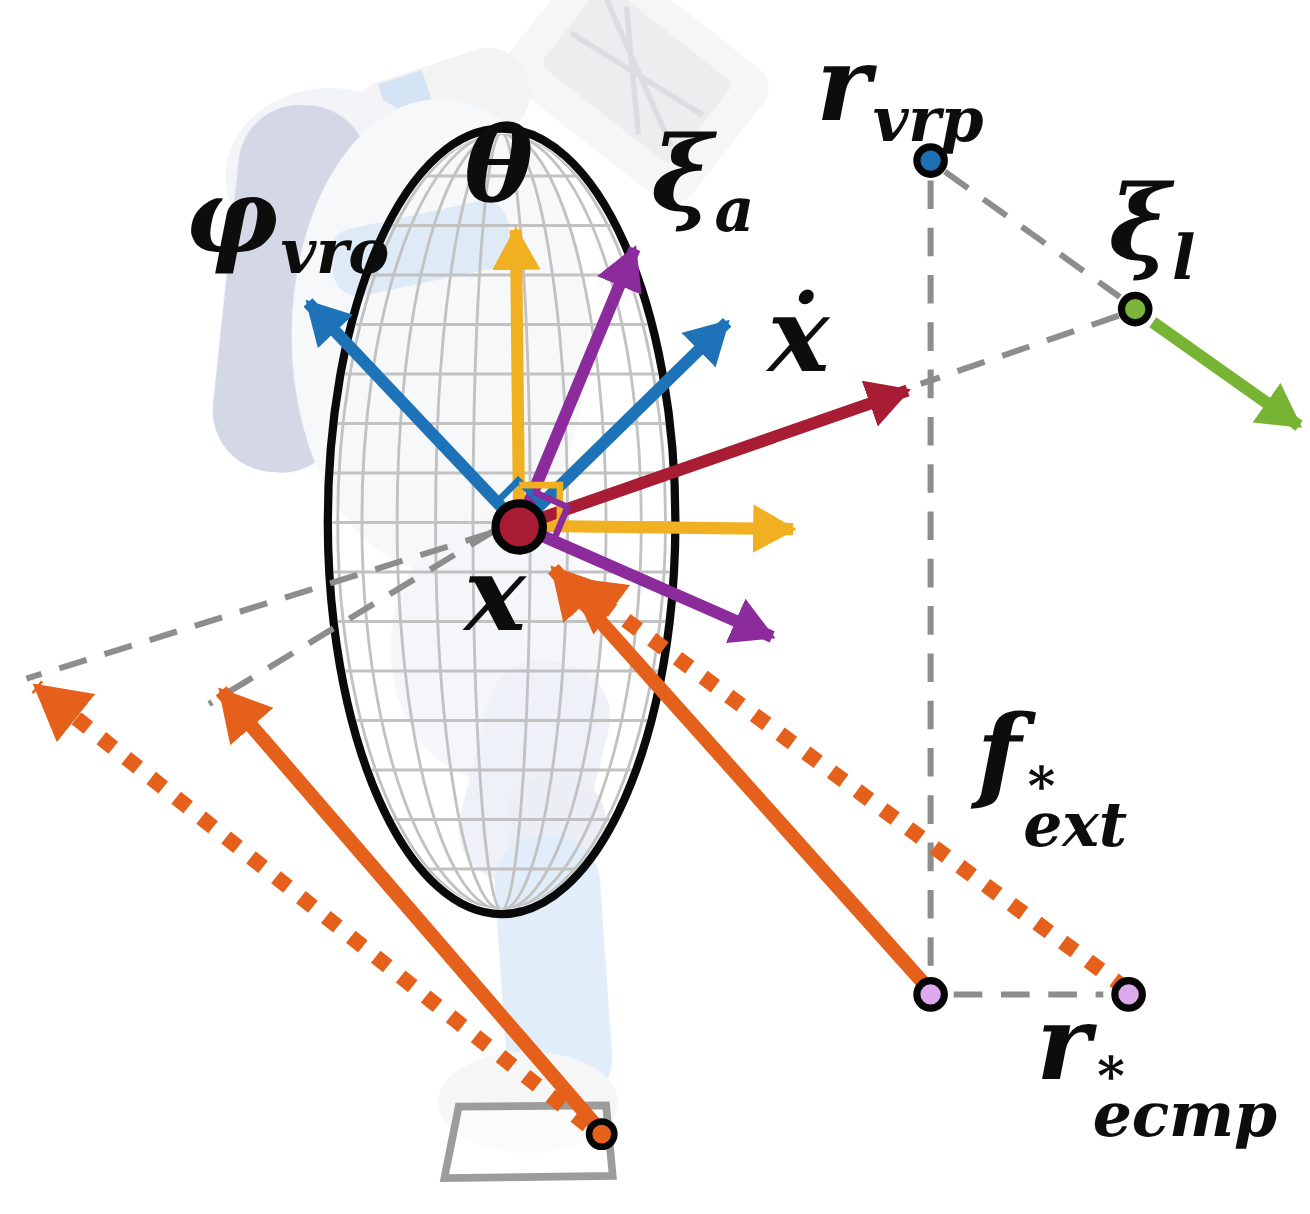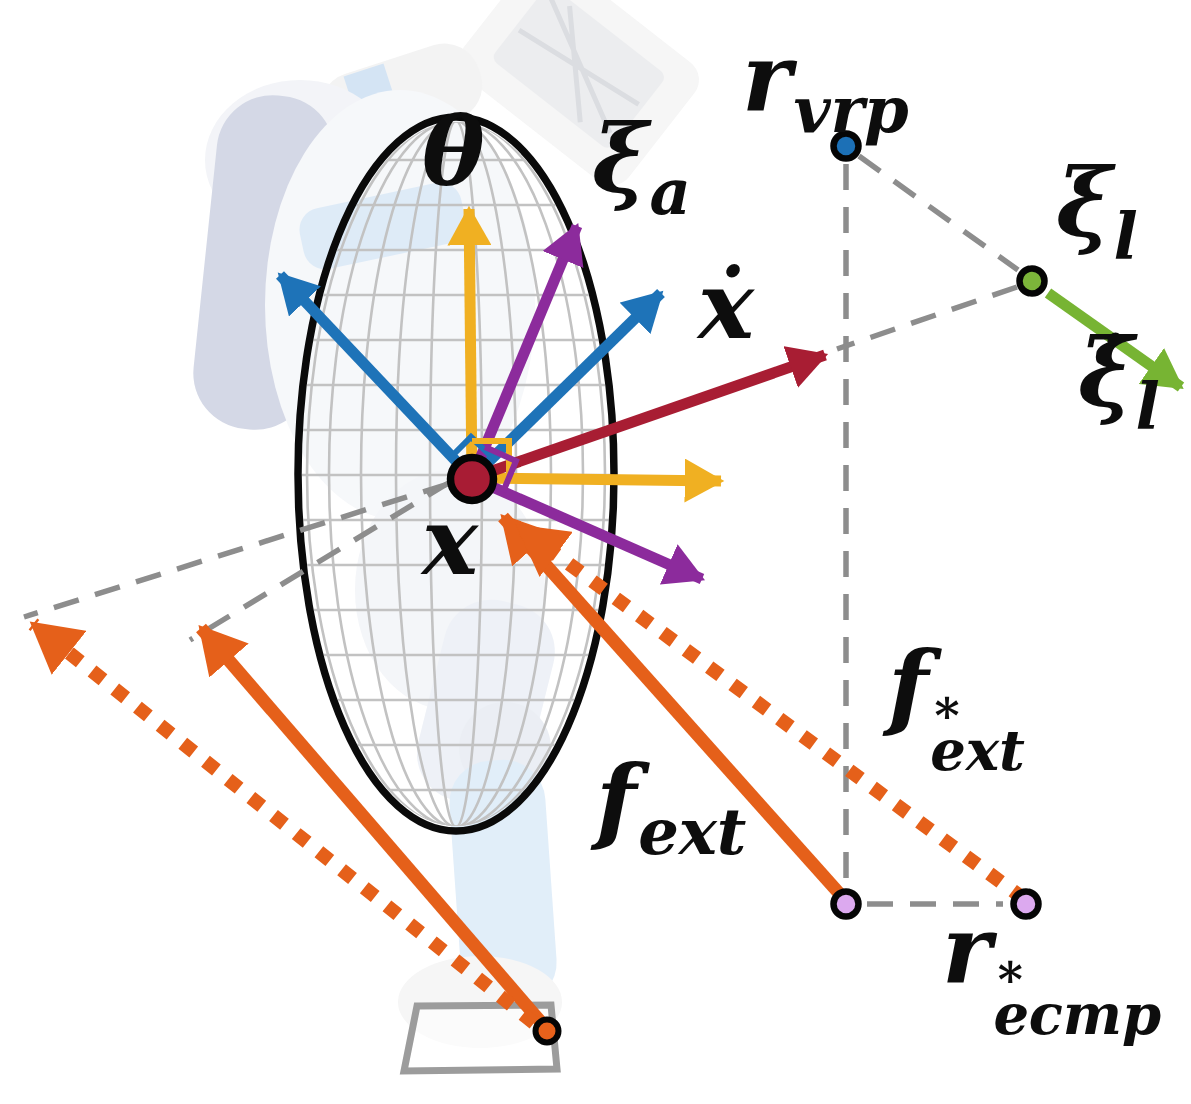--- a/index.html
+++ b/index.html
@@ -16,21 +16,21 @@
     font-family:"DejaVu Serif", serif;
     font-style:italic;
     font-weight:bold;
     color:#0d0d0d;
     white-space:nowrap;
     line-height:1;
     letter-spacing:-0.01em;
   }
   .lbl .main{font-size:94px;line-height:1;}
   .lbl .sub{
-    font-size:64px;line-height:1;display:inline-block;
+    font-size:56px;line-height:1;display:inline-block;
     transform:translateY(0.34em);margin-left:2px;
   }
   .lbl .stack{
     display:inline-flex;flex-direction:column;align-items:flex-start;
     vertical-align:baseline;transform:translateY(0.30em);margin-left:2px;
   }
   .lbl .stack .sup{font-size:48px;line-height:.75;}
   .lbl .stack .sub2{font-size:56px;line-height:.95;}
 </style>
 </head>
@@ -147,52 +147,49 @@
     <g>
       <circle cx="846" cy="146" r="12.5" fill="#1C70B6" stroke="#050505" stroke-width="6.5"></circle>
       <circle cx="1032" cy="281" r="12.5" fill="#7CB53A" stroke="#050505" stroke-width="6.5"></circle>
       <circle cx="846" cy="904" r="12.5" fill="#DCA9EF" stroke="#050505" stroke-width="6.5"></circle>
       <circle cx="1026" cy="904" r="12.5" fill="#DCA9EF" stroke="#050505" stroke-width="6.5"></circle>
       <circle cx="547" cy="1031" r="11.5" fill="#E8611B" stroke="#050505" stroke-width="6"></circle>
       <circle cx="472" cy="479" r="21.5" fill="#A81C34" stroke="#050505" stroke-width="7.5"></circle>
     </g>
   </svg>
 
+  <div class="lbl" style="left:168px;top:150px">
+    <span class="main">φ</span><span class="sub">vro</span>
+  </div>
 
   <div class="lbl" style="left:422px;top:104px">
     <span class="main">θ</span>
   </div>
 
   <div class="lbl" style="left:592px;top:112px">
     <span class="main">ξ</span><span class="sub">a</span>
   </div>
 
   <div class="lbl" style="left:742px;top:30px">
     <span class="main">r</span><span class="sub">vrp</span>
   </div>
 
-  <div class="lbl" style="left:1056px;top:156px">
+  <div class="lbl" style="left:1008px;top:156px">
     <span class="main">ξ</span><span class="sub">l</span>
   </div>
 
   <div class="lbl" style="left:698px;top:258px">
     <span class="main">ẋ</span>
   </div>
 
-  <div class="lbl" style="left:1078px;top:326px">
-    <span class="main">ξ̇</span><span class="sub">l</span>
-  </div>
 
   <div class="lbl" style="left:422px;top:494px">
     <span class="main">x</span>
   </div>
 
-  <div class="lbl" style="left:596px;top:752px">
-    <span class="main">f</span><span class="sub">ext</span>
-  </div>
 
   <div class="lbl" style="left:888px;top:638px">
     <span class="main">f</span><span class="stack">
         <span class="sup">∗</span>
         <span class="sub2">ext</span>
       </span>
   </div>
 
 
   <div class="lbl" style="left:942px;top:902px">

